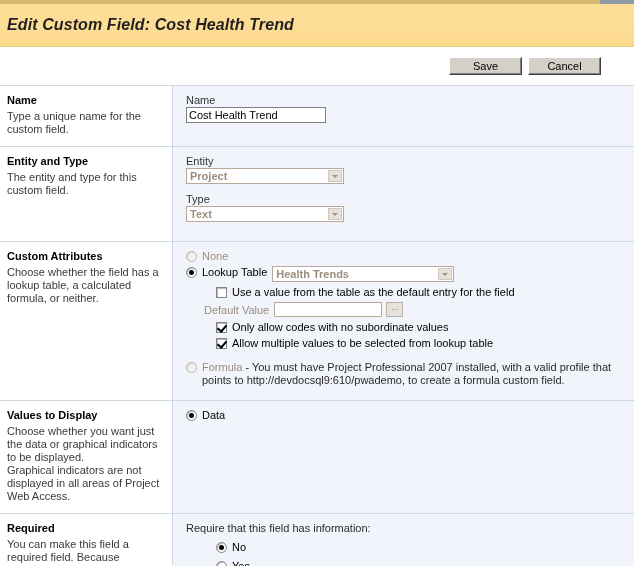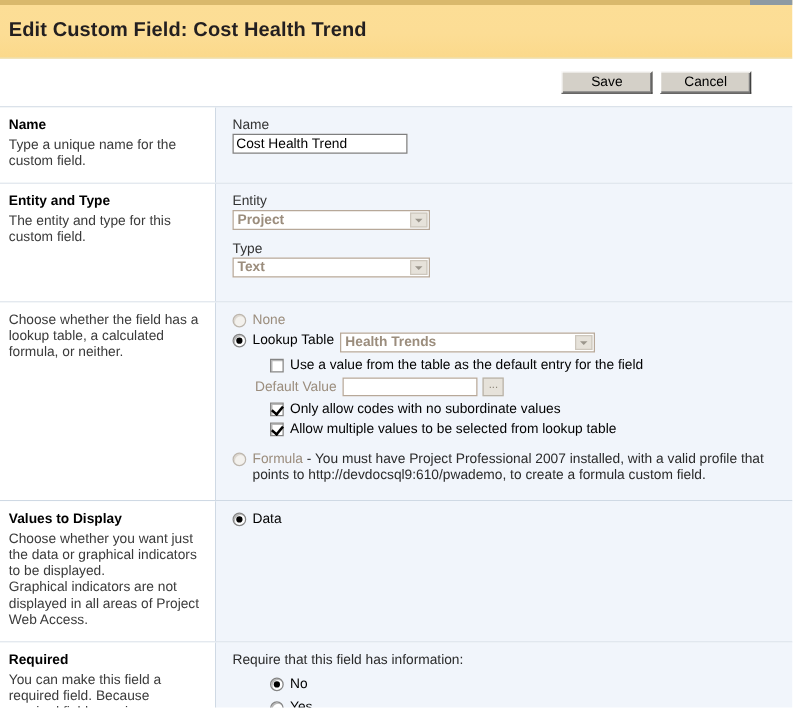--- a/index.html
+++ b/index.html
@@ -40,20 +40,21 @@
     display: flex;
     align-items: center;
     padding-left: 7px;
     box-sizing: border-box;
   }
   #page-banner .title {
     font-size: 16px;
     font-weight: bold;
     color: #231f20;
     letter-spacing: .1px;
+    font-style: italic;
   }
 
   
   #action-bar {
     height: 38px;
     background: #ffffff;
     display: flex;
     justify-content: flex-end;
     align-items: center;
     padding-right: 33px;
@@ -133,21 +134,21 @@
     border: 1px solid #b7a899;
     background: #ffffff;
     display: flex;
     align-items: center;
     position: relative;
     font-size: 11px;
     color: #9b8d7d;
     padding-left: 3px;
     font-weight: bold;
   }
-  .selectbox.wide { width: 204px; }
+  .selectbox.wide { width: 182px; }
   .selectbox .arrow {
     position: absolute;
     right: 1px;
     top: 1px;
     width: 14px;
     height: 12px;
     background: #e6e2da;
     border: 1px solid #cdc7bd;
     box-sizing: border-box;
     display: flex;
@@ -297,20 +298,21 @@
         <span class="arrow">
             <i></i>
           </span>
       </div>
     </div>
   </div>
 </div>
 
 <div class="section">
   <div class="left">
+    <div class="sec-head">Custom Attributes</div>
     <div class="sec-desc">Choose whether the field has a lookup table, a calculated formula, or neither.</div>
   </div>
   <div class="right">
 
     <div class="opt-row">
       <span class="radio disabled"></span>
       <span class="opt-label muted">None</span>
     </div>
 
     <div class="opt-row">

